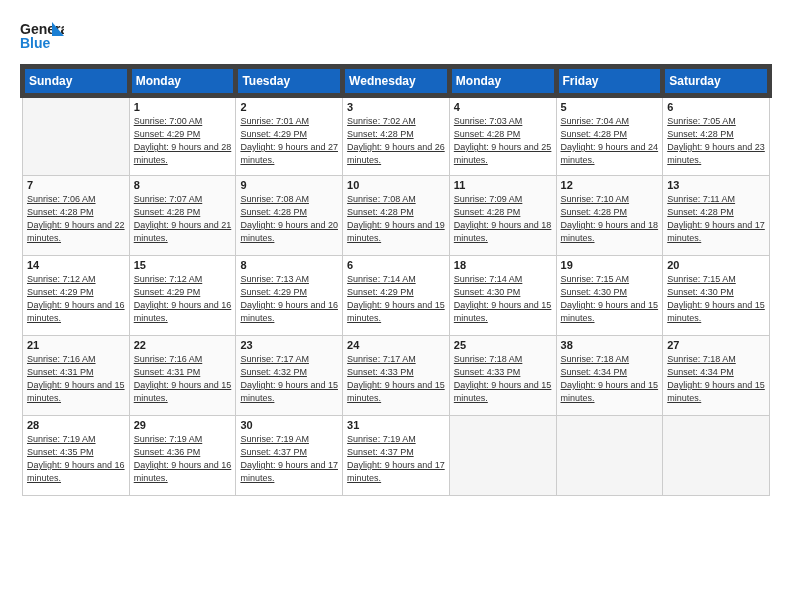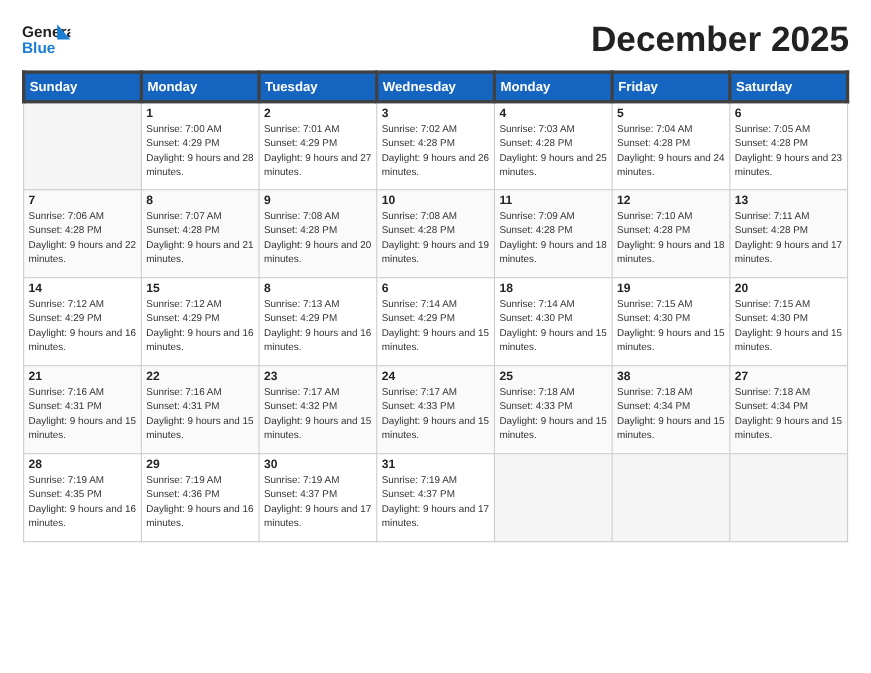--- a/index.html
+++ b/index.html
@@ -40,21 +40,21 @@
       border-collapse: collapse;
       table-layout: fixed;
     }
     .calendar th {
       background: #1565c0;
       color: #fff;
       font-size: 12px;
       font-weight: bold;
       padding: 5px 4px;
       text-align: left;
-      border: 3px solid #404040;
+      border: 5px solid #404040;
     }
     .calendar td {
       vertical-align: top;
       border: 1px solid #ccc;
       padding: 3px 4px;
       font-size: 9.5px;
       color: #333;
       height: 80px;
       background: #fff;
     }
@@ -67,41 +67,41 @@
     .day-num {
       font-size: 11px;
       font-weight: bold;
       color: #222;
       margin-bottom: 2px;
     }
     .day-info {
       font-size: 9px;
       color: #333;
       line-height: 1.45;
+      text-decoration: underline;
     }
     .logo-wrap {
       display: flex;
       align-items: center;
       gap: 2px;
     }
   </style>
 </head>
 <body>
 
 <div class="page">
   <div class="header">
     <div class="logo-wrap">
       <svg width="44" height="36" viewBox="0 0 44 36">
         <text x="0" y="16" font-size="14" font-weight="bold" fill="#222" font-family="Arial">General</text>
         <text x="0" y="30" font-size="14" font-weight="bold" fill="#1a7fd4" font-family="Arial">Blue</text>
         <polygon points="32,4 44,18 32,18" fill="#1a7fd4"></polygon>
       </svg>
     </div>
     <div class="title-block">
-      <div class="main-title">December 2025</div>
     </div>
   </div>
 
   <table class="calendar">
     <thead>
       <tr>
         <th>Sunday</th>
         <th>Monday</th>
         <th>Tuesday</th>
         <th>Wednesday</th>

